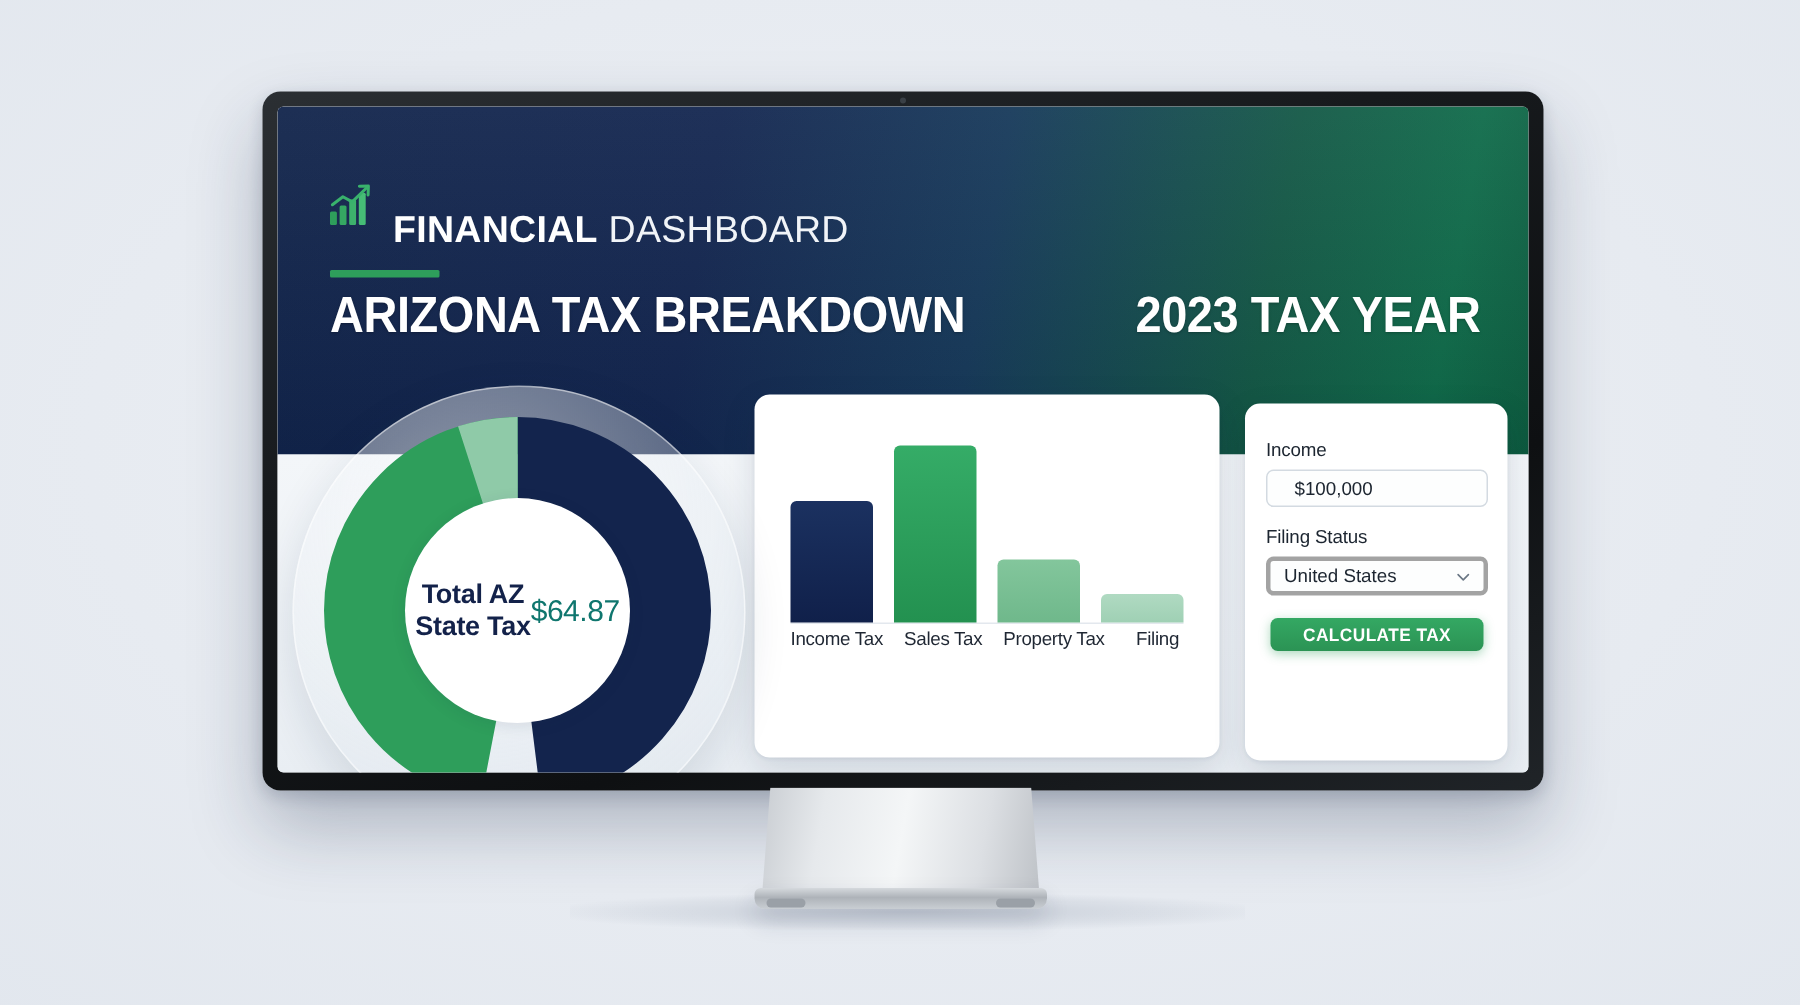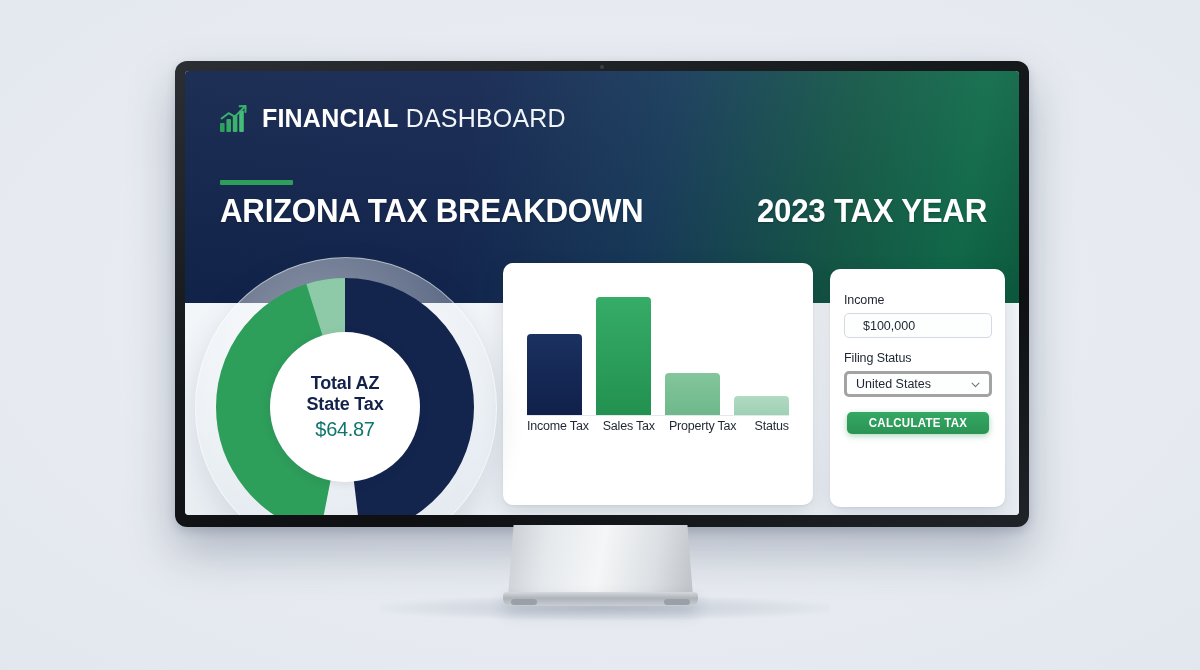--- a/index.html
+++ b/index.html
@@ -77,20 +77,21 @@
     gap: 13px;
     z-index: 3;
   }
   .brand-logo { width: 30px; height: 30px; display: block; }
   .brand-text {
     font-size: 25px;
     letter-spacing: 0.2px;
     color: #ffffff;
     white-space: nowrap;
     font-family: "Liberation Sans Narrow", "Liberation Sans", sans-serif;
+    margin-top: 36px;
   }
   .brand-text .b1 { font-weight: 700; }
   .brand-text .b2 { font-weight: 400; color: #f1f4f8; }
 
   .accent-rule {
     position: absolute;
     left: 35px;
     top: 109px;
     width: 73px;
     height: 5px;
@@ -156,21 +157,21 @@
   }
   .donut-center {
     position: absolute;
     left: 50%; top: 50%;
     transform: translate(-50%,-50%);
     width: 150px; height: 150px;
     border-radius: 50%;
     background: #ffffff;
     box-shadow: 0 2px 10px rgba(20,40,70,0.10);
     display: flex;
-    flex-direction: column;
+    flex-direction: row;
     align-items: center;
     justify-content: center;
     text-align: center;
   }
   .donut-label {
     font-size: 18px;
     font-weight: 700;
     color: #13224a;
     line-height: 1.14;
     letter-spacing: -0.2px;
@@ -409,21 +410,21 @@
             <div class="bar" style="height:32%;background:linear-gradient(180deg,#83c69c 0%,#6fb88b 100%);"></div>
           </div>
           <div class="bar-col">
             <div class="bar" style="height:15%;background:linear-gradient(180deg,#b0dac2 0%,#9fd0b4 100%);"></div>
           </div>
         </div>
         <div class="bars-labels">
           <div class="bar-label">Income Tax</div>
           <div class="bar-label">Sales Tax</div>
           <div class="bar-label">Property Tax</div>
-          <div class="bar-label">Status</div>
+          <div class="bar-label">Filing</div>
         </div>
       </div>
 
       <div class="card form-card">
         <div class="form-inner">
           <div class="field-label">Income</div>
           <div class="text-input">
             <span title="$100,000">$100,000</span>
           </div>
 

